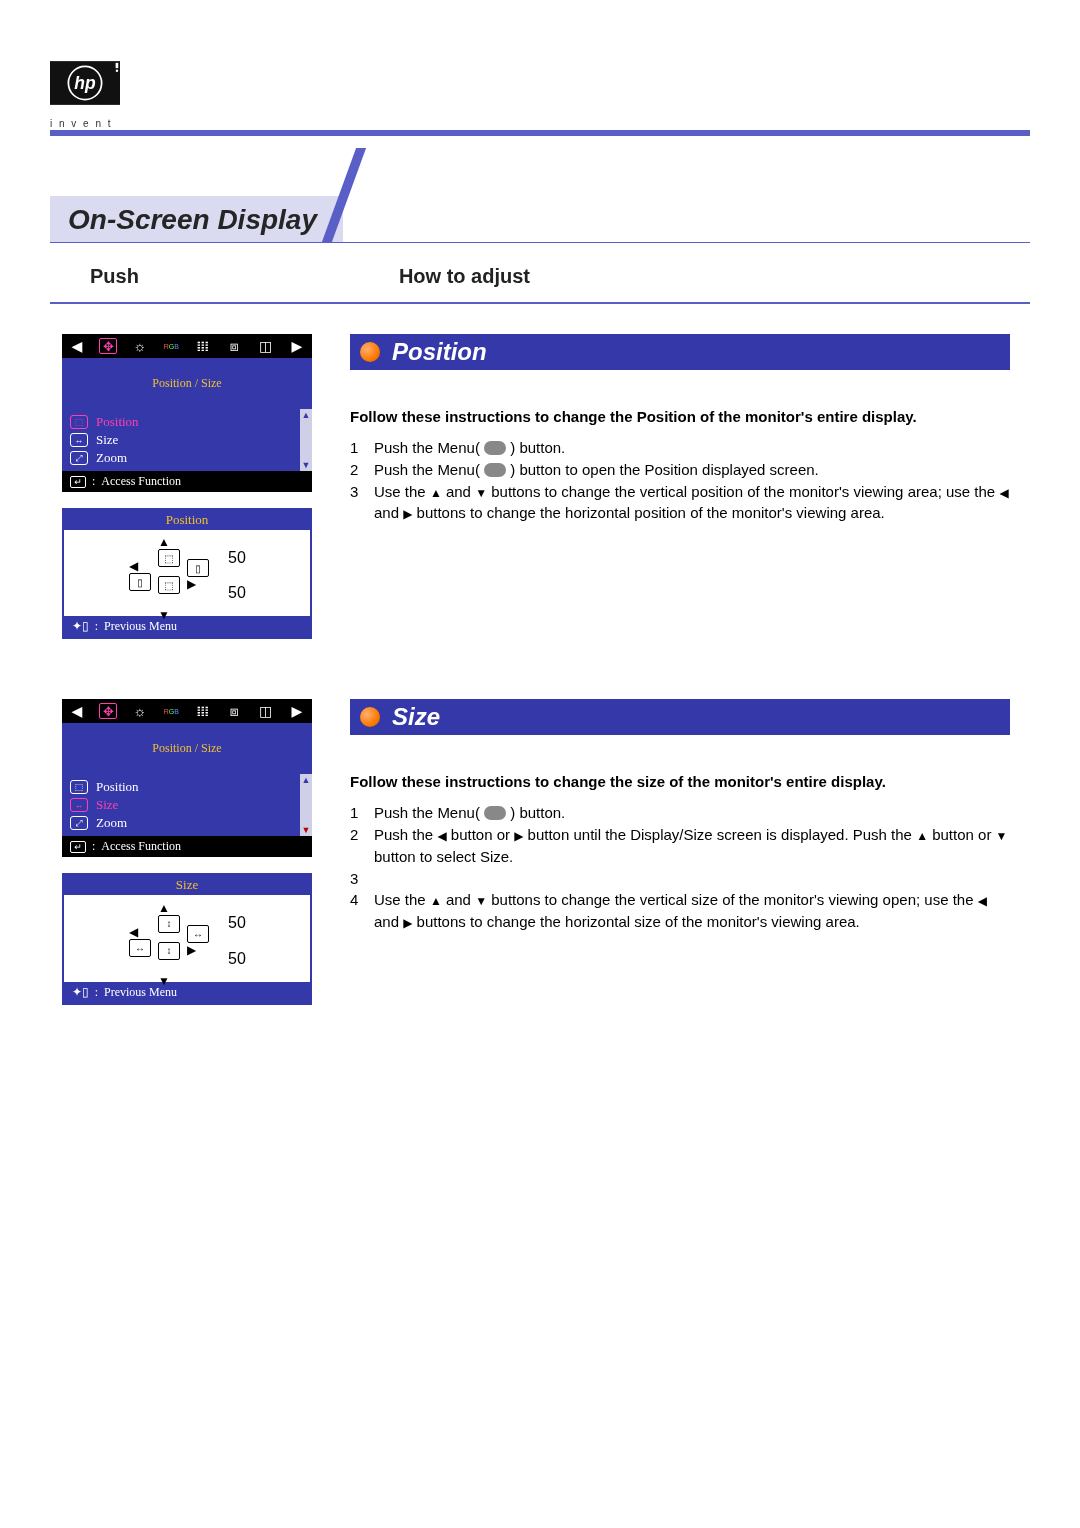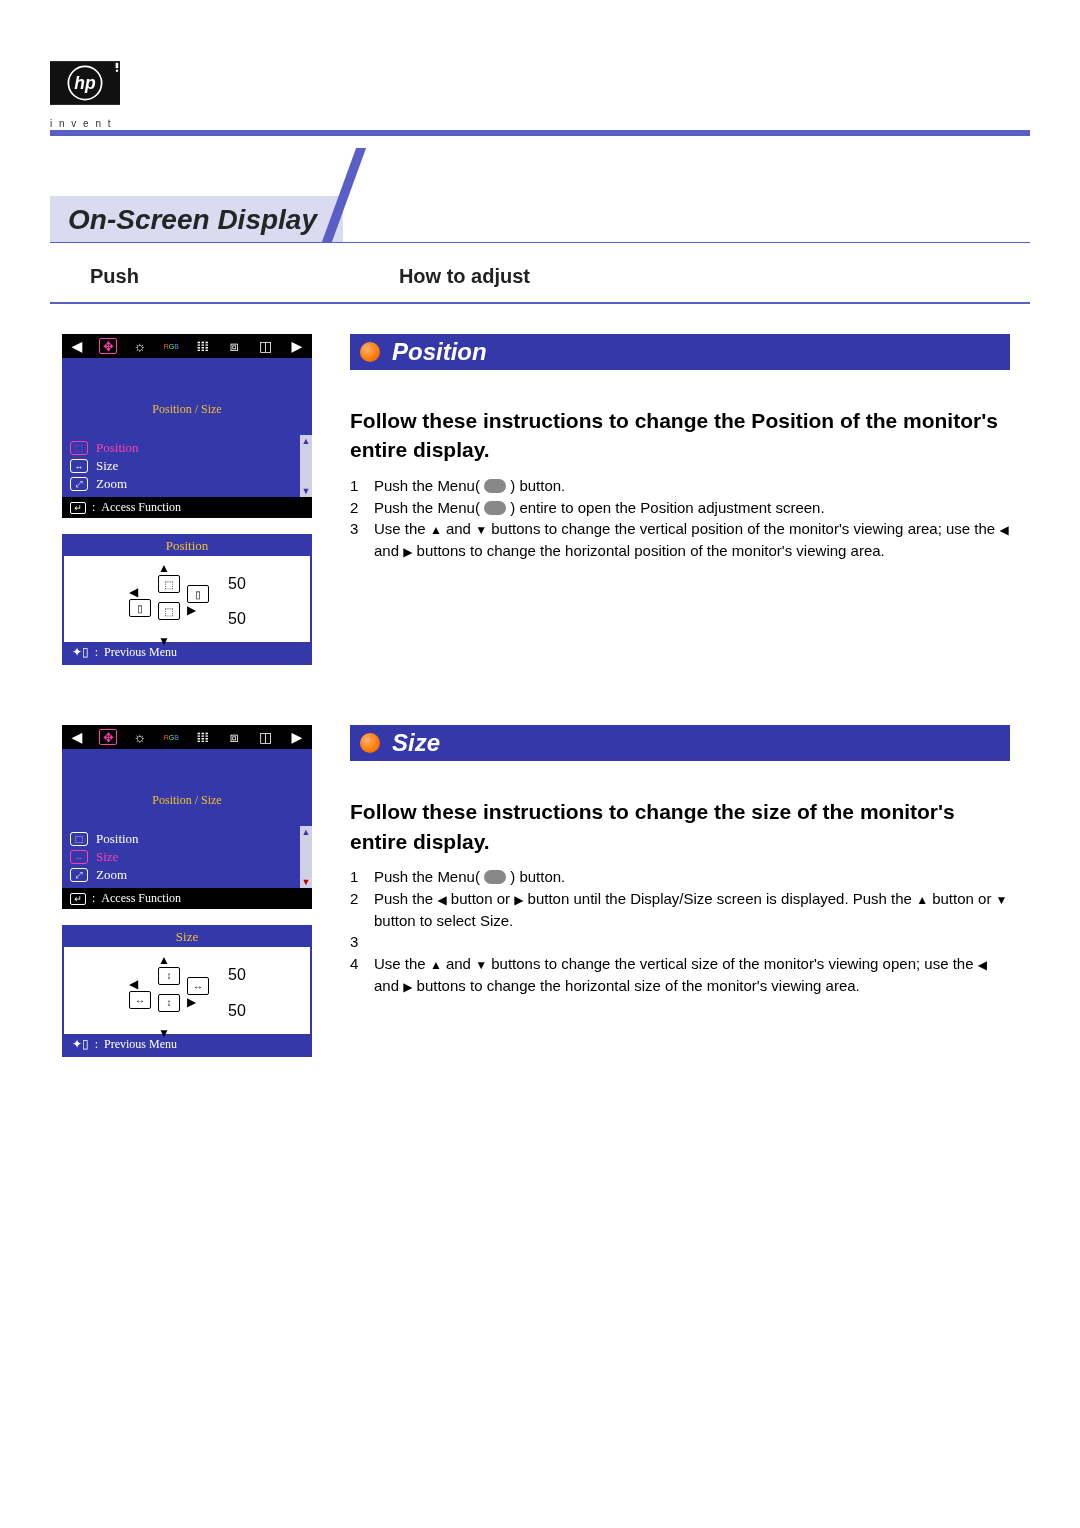--- a/index.html
+++ b/index.html
@@ -17,33 +17,33 @@
 .subhead { display: flex; gap: 260px; padding: 22px 0 8px 40px; }
 .subhead h3 { font-size: 20px; font-weight: bold; color: #222; }
 .rule { height: 2px; background: #5a5fc7; margin: 6px 0 30px 0; }
 .section { display: flex; gap: 28px; margin-bottom: 60px; }
 .osd-col { width: 260px; flex-shrink: 0; margin-left: 12px; }
 .text-col { flex: 1; padding-right: 20px; }
 
 .section-header { background: #3538a8; color: #fff; display: flex; align-items: center; padding: 4px 10px; gap: 12px; margin-bottom: 14px; }
 .section-header .bullet { width: 20px; height: 20px; border-radius: 50%; background: radial-gradient(circle at 35% 35%, #ffb070, #ff7a00 60%, #c85a00); flex-shrink: 0; }
 .section-header .title { font-size: 24px; font-weight: bold; font-style: italic; }
-.intro { font-size: 21px; font-weight: bold; margin-bottom: 10px; line-height: 1.4; margin-top: 36px; }
+.intro { font-size: 15px; font-weight: bold; margin-bottom: 10px; line-height: 1.4; margin-top: 36px; }
 .steps { font-size: 15px; line-height: 1.45; }
 .steps .row { display: flex; gap: 10px; }
 .steps .num { width: 14px; flex-shrink: 0; }
 .inline-icon { display: inline-block; width: 22px; height: 14px; background: #888; border-radius: 7px; vertical-align: -2px; position: relative; }
 .tri { display: inline-block; font-size: 12px; vertical-align: 0; }
 
 .osd-panel { width: 250px; background: #3538a8; font-size: 13px; color: #fff; margin-bottom: 16px; }
 .osd-tabs { background: #000; display: flex; align-items: center; justify-content: space-between; padding: 4px 6px; font-size: 14px; }
 .osd-tabs .ico { width: 18px; height: 16px; display: inline-flex; align-items: center; justify-content: center; }
 .osd-tabs .arrow { color: #fff; }
 .osd-tabs .active { color: #ff3fb0; border: 1px solid #ff3fb0; border-radius: 2px; }
-.osd-subtitle { color: #f0c030; text-align: center; font-size: 12px; padding: 18px 0; font-family: Georgia, serif; margin-top: 26px; }
+.osd-subtitle { color: #f0c030; text-align: center; font-size: 12px; padding: 18px 0; font-family: Georgia, serif; }
 .osd-body { display: flex; }
 .osd-list { flex: 1; padding: 4px 8px; }
 .osd-list .item { display: flex; align-items: center; gap: 8px; font-family: Georgia, serif; font-size: 13px; padding: 1px 0; }
 .osd-list .item.selected { color: #ff3fb0; }
 .osd-list .item.selected .mico { border-color: #ff3fb0; color: #ff3fb0; }
 .mico { width: 18px; height: 14px; border: 1px solid #fff; border-radius: 3px; display: inline-flex; align-items: center; justify-content: center; font-size: 9px; }
 .scrollbar { width: 12px; background: #d0cfe8; display: flex; flex-direction: column; justify-content: space-between; align-items: center; color: #3538a8; font-size: 9px; padding: 1px 0; }
 .scrollbar.sel-down .bot { color: #b00; }
 .osd-footer { background: #000; color: #fff; font-family: Georgia, serif; font-size: 12px; padding: 3px 8px; display: flex; align-items: center; gap: 6px; }
 .enter-ico { width: 16px; height: 12px; border: 1px solid #fff; border-radius: 2px; display: inline-flex; align-items: center; justify-content: center; font-size: 9px; }
@@ -167,21 +167,21 @@
           <span class="title">Position</span>
         </div>
       <p class="intro">Follow these instructions to change the Position of the monitor's entire display.</p>
       <div class="steps">
         <div class="row">
             <span class="num">1</span>
             <span><span>Push the Menu(</span> <span class="inline-icon"></span> <span>) button.</span></span>
           </div>
         <div class="row">
             <span class="num">2</span>
-            <span><span>Push the Menu(</span> <span class="inline-icon"></span> <span>) entire to open the Position adjustment screen.</span></span>
+            <span><span>Push the Menu(</span> <span class="inline-icon"></span> <span>) button to open the Position displayed screen.</span></span>
           </div>
         <div class="row">
             <span class="num">3</span>
             <span><span>Use the </span><span class="tri">▲</span><span> and </span><span class="tri">▼</span><span> buttons to change the vertical position of the monitor's viewing area; use the </span><span class="tri">◀</span><span> and </span><span class="tri">▶</span><span> buttons to change the horizontal position of the monitor's viewing area.</span></span>
           </div>
       </div>
     </div>
   </div>
 
   <div class="section">

